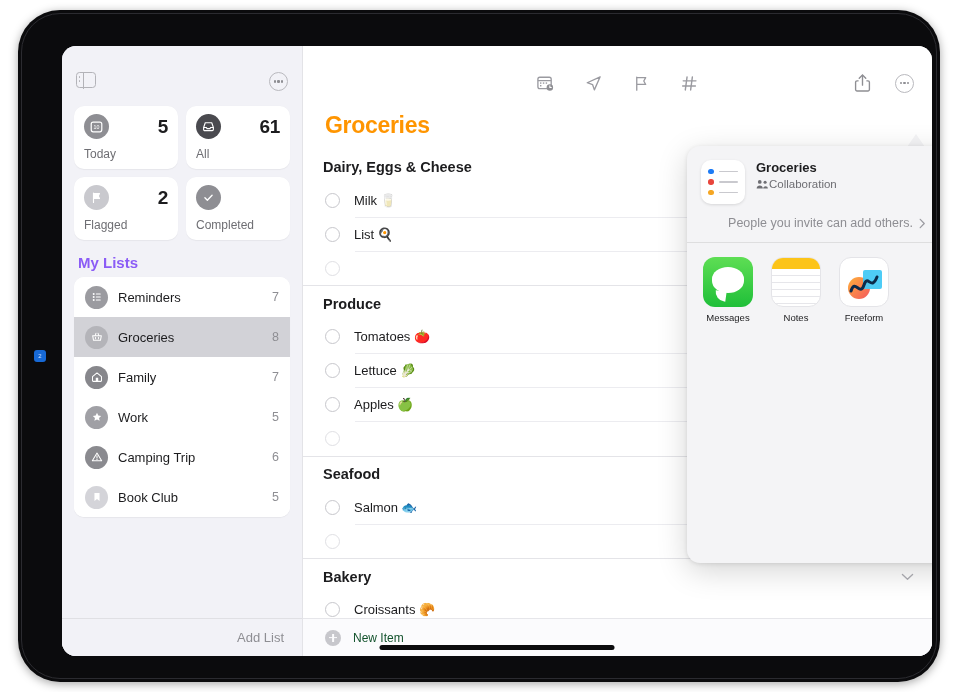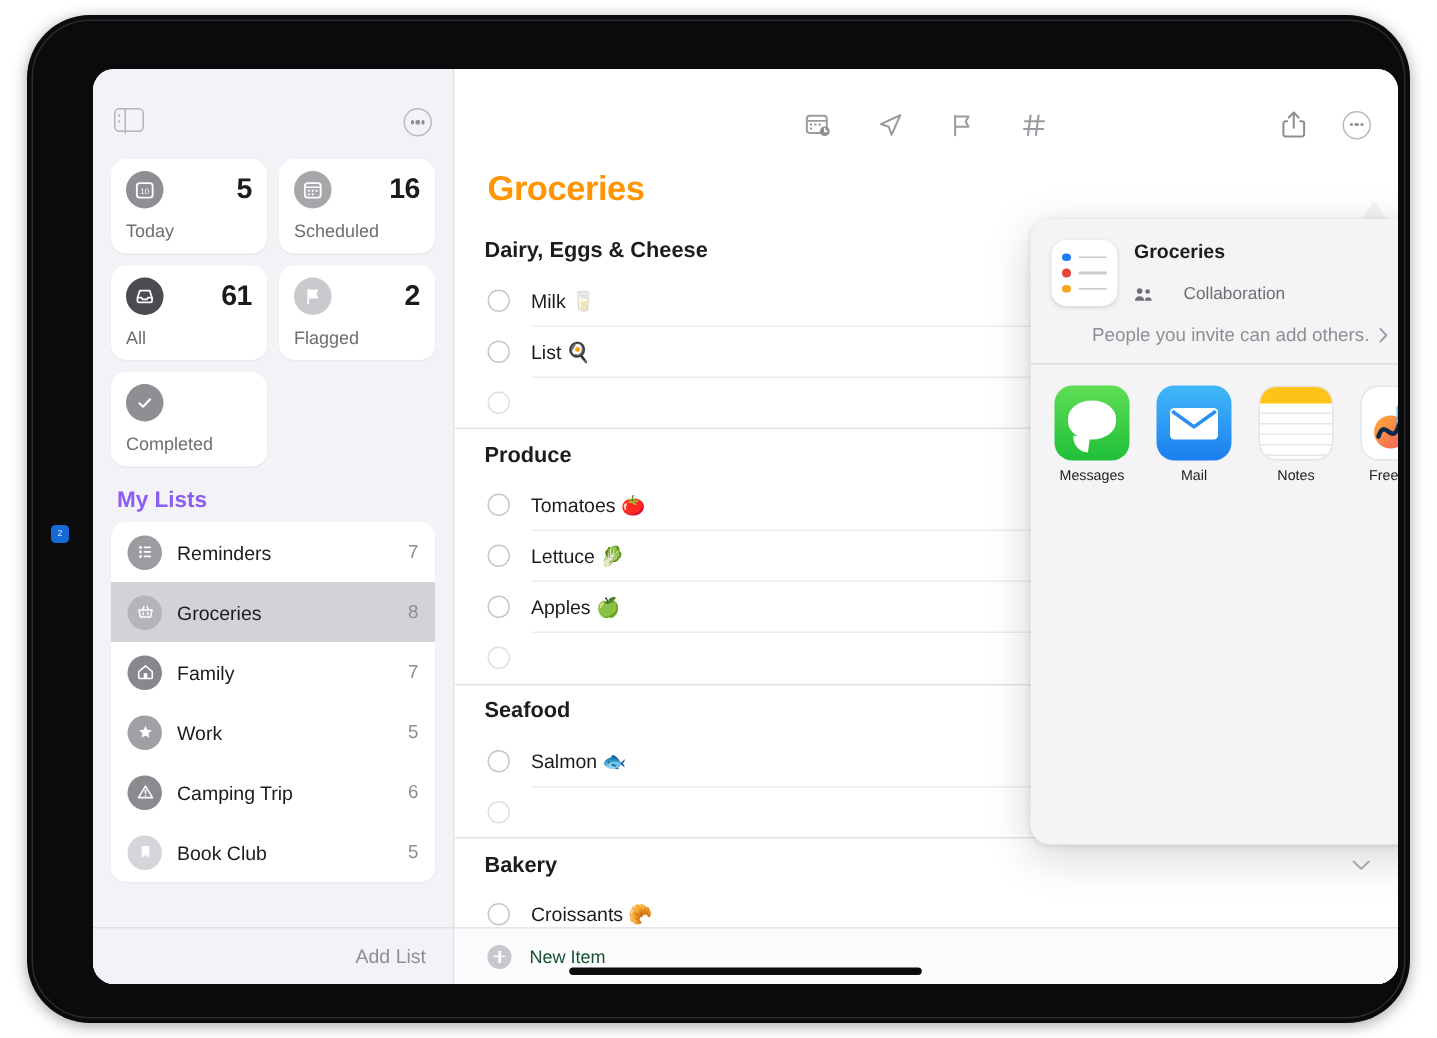--- a/index.html
+++ b/index.html
@@ -188,21 +188,21 @@
   .pop-head{ padding:14px 14px 0 14px; display:flex; gap:11px; align-items:flex-start; }
   .rem-appicon{
     width:44px;height:44px;border-radius:10px;background:#fff;flex:none;
     box-shadow:0 1px 3px rgba(0,0,0,.12);
     display:flex;flex-direction:column;justify-content:center;gap:5px;padding:0 7px;
   }
   .rem-line{ display:flex; align-items:center; gap:5px; }
   .rem-dot{ width:5.5px;height:5.5px;border-radius:50%;flex:none; }
   .rem-bar{ flex:1;height:1.8px;border-radius:1px;background:#c9c9ce; }
   .pop-title{ font-size:13px; font-weight:bold; color:#1c1c1e; }
-  .pop-sub{ font-size:11.5px; color:#6e6e73; display:flex; align-items:center; gap:20px; margin-top:15px; }
+  .pop-sub{ font-size:11.5px; color:#6e6e73; display:flex; align-items:center; gap:0; margin-top:3px; }
   .pop-note{
     padding:12px 16px 12px 16px; font-size:12.5px; color:#8e8e93;
     display:flex; align-items:center; justify-content:center; gap:6px;
     border-bottom:.5px solid #dededf;
   }
   .apps-row{ display:flex; padding:14px 0 0 14px; gap:14px; overflow:hidden; }
   .app-item{ width:54px; flex:none; display:flex; flex-direction:column; align-items:center; gap:6px; }
   .app-icon{ width:50px;height:50px;border-radius:12px; position:relative; overflow:hidden; }
   .app-label{ font-size:9.5px; color:#1c1c1e; text-align:center; line-height:1.15; }
 
@@ -277,39 +277,20 @@
                   <svg width="13" height="13" viewBox="0 0 16 16">
                       <rect x="1.5" y="2.5" width="13" height="12" rx="2.4" fill="none" stroke="#fff" stroke-width="1.5"></rect>
                       <text x="8" y="11.6" font-size="6.5" fill="#fff" text-anchor="middle" font-family="Liberation Sans">10</text>
                     </svg>
                 </div>
                 <div class="sc-count">5</div>
               </div>
               <div class="sc-label">Today</div>
             </div>
 
-            <div class="smart-card">
-              <div class="sc-top">
-                <div class="sc-badge" style="background:#a6a6ab">
-                  <svg width="13" height="13" viewBox="0 0 16 16">
-                      <rect x="1.5" y="2.5" width="13" height="12" rx="2.4" fill="none" stroke="#fff" stroke-width="1.5"></rect>
-                      <path d="M1.5 6h13" stroke="#fff" stroke-width="1.3"></path>
-                      <g fill="#fff">
-                        <rect x="4" y="8" width="1.6" height="1.6"></rect>
-                        <rect x="7.2" y="8" width="1.6" height="1.6"></rect>
-                        <rect x="10.4" y="8" width="1.6" height="1.6"></rect>
-                        <rect x="4" y="11" width="1.6" height="1.6"></rect>
-                        <rect x="7.2" y="11" width="1.6" height="1.6"></rect>
-                      </g>
-                    </svg>
-                </div>
-                <div class="sc-count">16</div>
-              </div>
-              <div class="sc-label">Scheduled</div>
-            </div>
 
             <div class="smart-card">
               <div class="sc-top">
                 <div class="sc-badge" style="background:#4a4a4f">
                   <svg width="13" height="13" viewBox="0 0 16 16">
                       <path d="M2 9.2 4 3.4h8l2 5.8v2.4a1.4 1.4 0 0 1-1.4 1.4H3.4A1.4 1.4 0 0 1 2 11.6V9.2z" fill="none" stroke="#fff" stroke-width="1.4" stroke-linejoin="round"></path>
                       <path d="M2 9.2h3.4l.8 1.4h3.6l.8-1.4H14" fill="none" stroke="#fff" stroke-width="1.4" stroke-linejoin="round"></path>
                     </svg>
                 </div>
                 <div class="sc-count">61</div>
@@ -599,29 +580,20 @@
             </svg>
         </div>
 
         <div class="apps-row">
 
           <div class="app-item">
             <div class="app-icon ic-messages"></div>
             <div class="app-label">Messages</div>
           </div>
 
-          <div class="app-item">
-            <div class="app-icon ic-mail">
-              <svg width="50" height="50" viewBox="0 0 50 50" style="position:absolute;left:0;top:0">
-                <rect x="9" y="15" width="32" height="21" rx="3" fill="#fff"></rect>
-                <path d="M10.5 17.2 25 27.6l14.5-10.4" fill="none" stroke="#2b8ef2" stroke-width="2.4" stroke-linejoin="round"></path>
-              </svg>
-            </div>
-            <div class="app-label">Mail</div>
-          </div>
 
           <div class="app-item">
             <div class="app-icon ic-notes">
               <div class="nt-top"></div>
               <div class="nt-l" style="top:17px"></div>
               <div class="nt-l" style="top:24px"></div>
               <div class="nt-l" style="top:31px"></div>
               <div class="nt-l" style="top:38px"></div>
               <div class="nt-l" style="top:45px"></div>
             </div>

